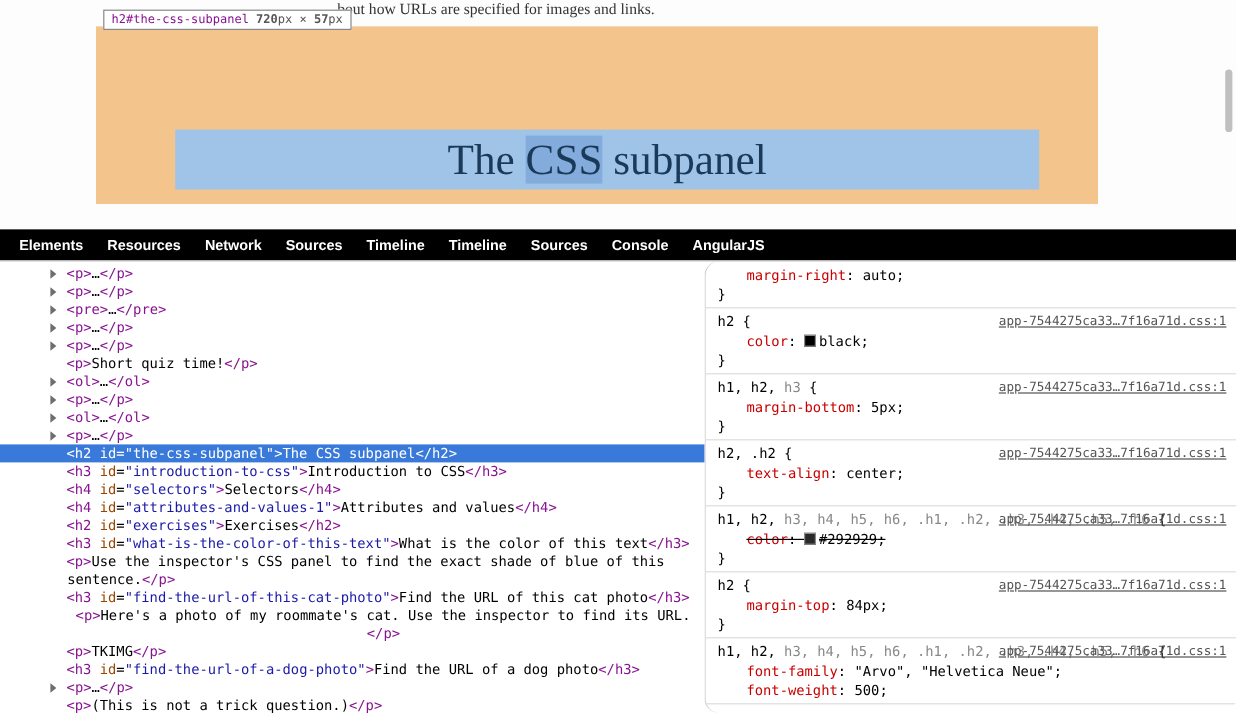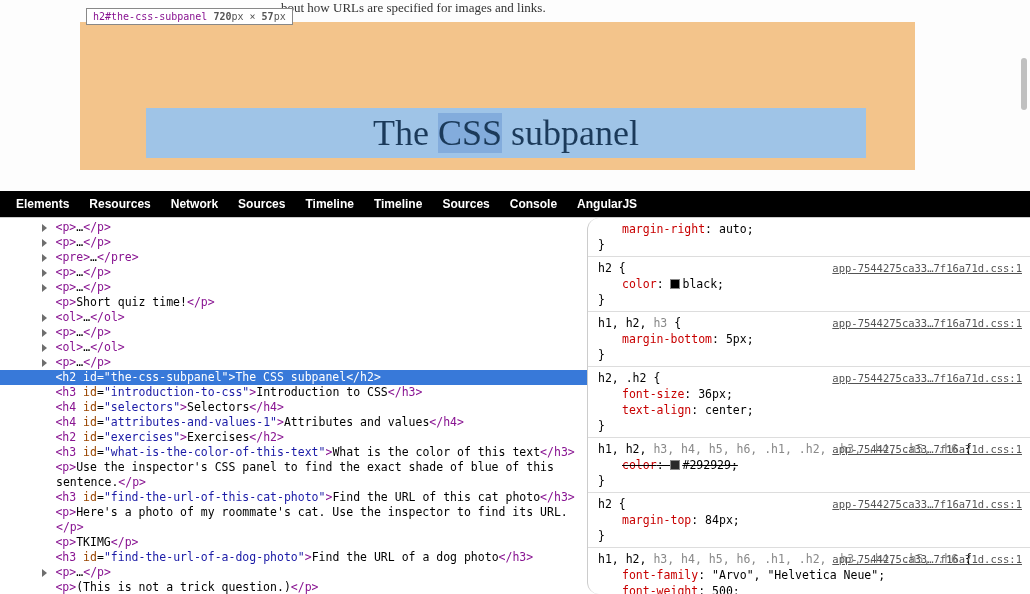--- a/index.html
+++ b/index.html
@@ -89,21 +89,21 @@
     <div class="row">      <span class="arrow"></span> <span class="tag">&lt;ol&gt;</span><span class="txt">…</span><span class="tag">&lt;/ol&gt;</span></div>
     <div class="row">      <span class="arrow"></span> <span class="tag">&lt;p&gt;</span><span class="txt">…</span><span class="tag">&lt;/p&gt;</span></div>
     <div class="row selected">        <span>&lt;h2 id="the-css-subpanel"&gt;</span><span>The CSS subpanel</span><span>&lt;/h2&gt;</span></div>
     <div class="row">        <span class="tag">&lt;h3 </span><span class="attr">id</span>=<span class="val">"introduction-to-css"</span><span class="tag">&gt;</span><span class="txt">Introduction to CSS</span><span class="tag">&lt;/h3&gt;</span></div>
     <div class="row">        <span class="tag">&lt;h4 </span><span class="attr">id</span>=<span class="val">"selectors"</span><span class="tag">&gt;</span><span class="txt">Selectors</span><span class="tag">&lt;/h4&gt;</span></div>
     <div class="row">        <span class="tag">&lt;h4 </span><span class="attr">id</span>=<span class="val">"attributes-and-values-1"</span><span class="tag">&gt;</span><span class="txt">Attributes and values</span><span class="tag">&lt;/h4&gt;</span></div>
     <div class="row">        <span class="tag">&lt;h2 </span><span class="attr">id</span>=<span class="val">"exercises"</span><span class="tag">&gt;</span><span class="txt">Exercises</span><span class="tag">&lt;/h2&gt;</span></div>
     <div class="row" style="white-space:pre-wrap;padding-left:56px;text-indent:-56px;">        <span class="tag">&lt;h3 </span><span class="attr">id</span>=<span class="val">"what-is-the-color-of-this-text"</span><span class="tag">&gt;</span><span class="txt">What is the color of this text</span><span class="tag">&lt;/h3&gt;</span></div>
     <div class="row" style="white-space:pre-wrap;padding-left:56px;text-indent:-56px;">        <span class="tag">&lt;p&gt;</span><span class="txt">Use the inspector's CSS panel to find the exact shade of blue of this sentence.</span><span class="tag">&lt;/p&gt;</span></div>
     <div class="row" style="white-space:pre-wrap;padding-left:56px;text-indent:-56px;">        <span class="tag">&lt;h3 </span><span class="attr">id</span>=<span class="val">"find-the-url-of-this-cat-photo"</span><span class="tag">&gt;</span><span class="txt">Find the URL of this cat photo</span><span class="tag">&lt;/h3&gt;</span></div>
-    <div class="row" style="white-space:pre-wrap;padding-left:56px;text-indent:-56px;">        <span class="tag">&lt;p&gt;</span><span class="txt">Here's a photo of my roommate's cat. Use the inspector to find its URL.</span><span class="tag">&lt;/p&gt;</span></div>
+    <div class="row" style="white-space:pre-wrap;padding-left:56px;text-indent:-56px;text-align:center;">        <span class="tag">&lt;p&gt;</span><span class="txt">Here's a photo of my roommate's cat. Use the inspector to find its URL.</span><span class="tag">&lt;/p&gt;</span></div>
     <div class="row">        <span class="tag">&lt;p&gt;</span><span class="txt">TKIMG</span><span class="tag">&lt;/p&gt;</span></div>
     <div class="row">        <span class="tag">&lt;h3 </span><span class="attr">id</span>=<span class="val">"find-the-url-of-a-dog-photo"</span><span class="tag">&gt;</span><span class="txt">Find the URL of a dog photo</span><span class="tag">&lt;/h3&gt;</span></div>
     <div class="row">      <span class="arrow"></span> <span class="tag">&lt;p&gt;</span><span class="txt">…</span><span class="tag">&lt;/p&gt;</span></div>
     <div class="row">        <span class="tag">&lt;p&gt;</span><span class="txt">(This is not a trick question.)</span><span class="tag">&lt;/p&gt;</span></div>
   </div>
 
   <div class="css-panel">
     <div class="rule">
       <div class="prop"><span class="name">margin-right</span>: <span class="value">auto</span>;</div>
       <div class="brace">}</div>
@@ -116,21 +116,20 @@
     </div>
     <div class="rule">
       <span class="link">app-7544275ca33…7f16a71d.css:1</span>
       <div class="selectors"><span>h1, h2,</span><span class="dim"> h3</span> <span class="brace">{</span></div>
       <div class="prop"><span class="name">margin-bottom</span>: <span class="value">5px</span>;</div>
       <div class="brace">}</div>
     </div>
     <div class="rule">
       <span class="link">app-7544275ca33…7f16a71d.css:1</span>
       <div class="selectors"><span>h2, .h2</span> <span class="brace">{</span></div>
-      <div class="prop"><span class="name">font-size</span>: <span class="value">36px</span>;</div>
       <div class="prop"><span class="name">text-align</span>: <span class="value">center</span>;</div>
       <div class="brace">}</div>
     </div>
     <div class="rule">
       <span class="link">app-7544275ca33…7f16a71d.css:1</span>
       <div class="selectors"><span>h1, h2,</span><span class="dim"> h3, h4, h5, h6, .h1, .h2, .h3, .h4, .h5, .h6</span> <span class="brace">{</span></div>
       <div class="prop st"><span class="name">color</span>: <span class="swatch"></span><span class="value">#292929</span>;</div>
       <div class="brace">}</div>
     </div>
     <div class="rule">

